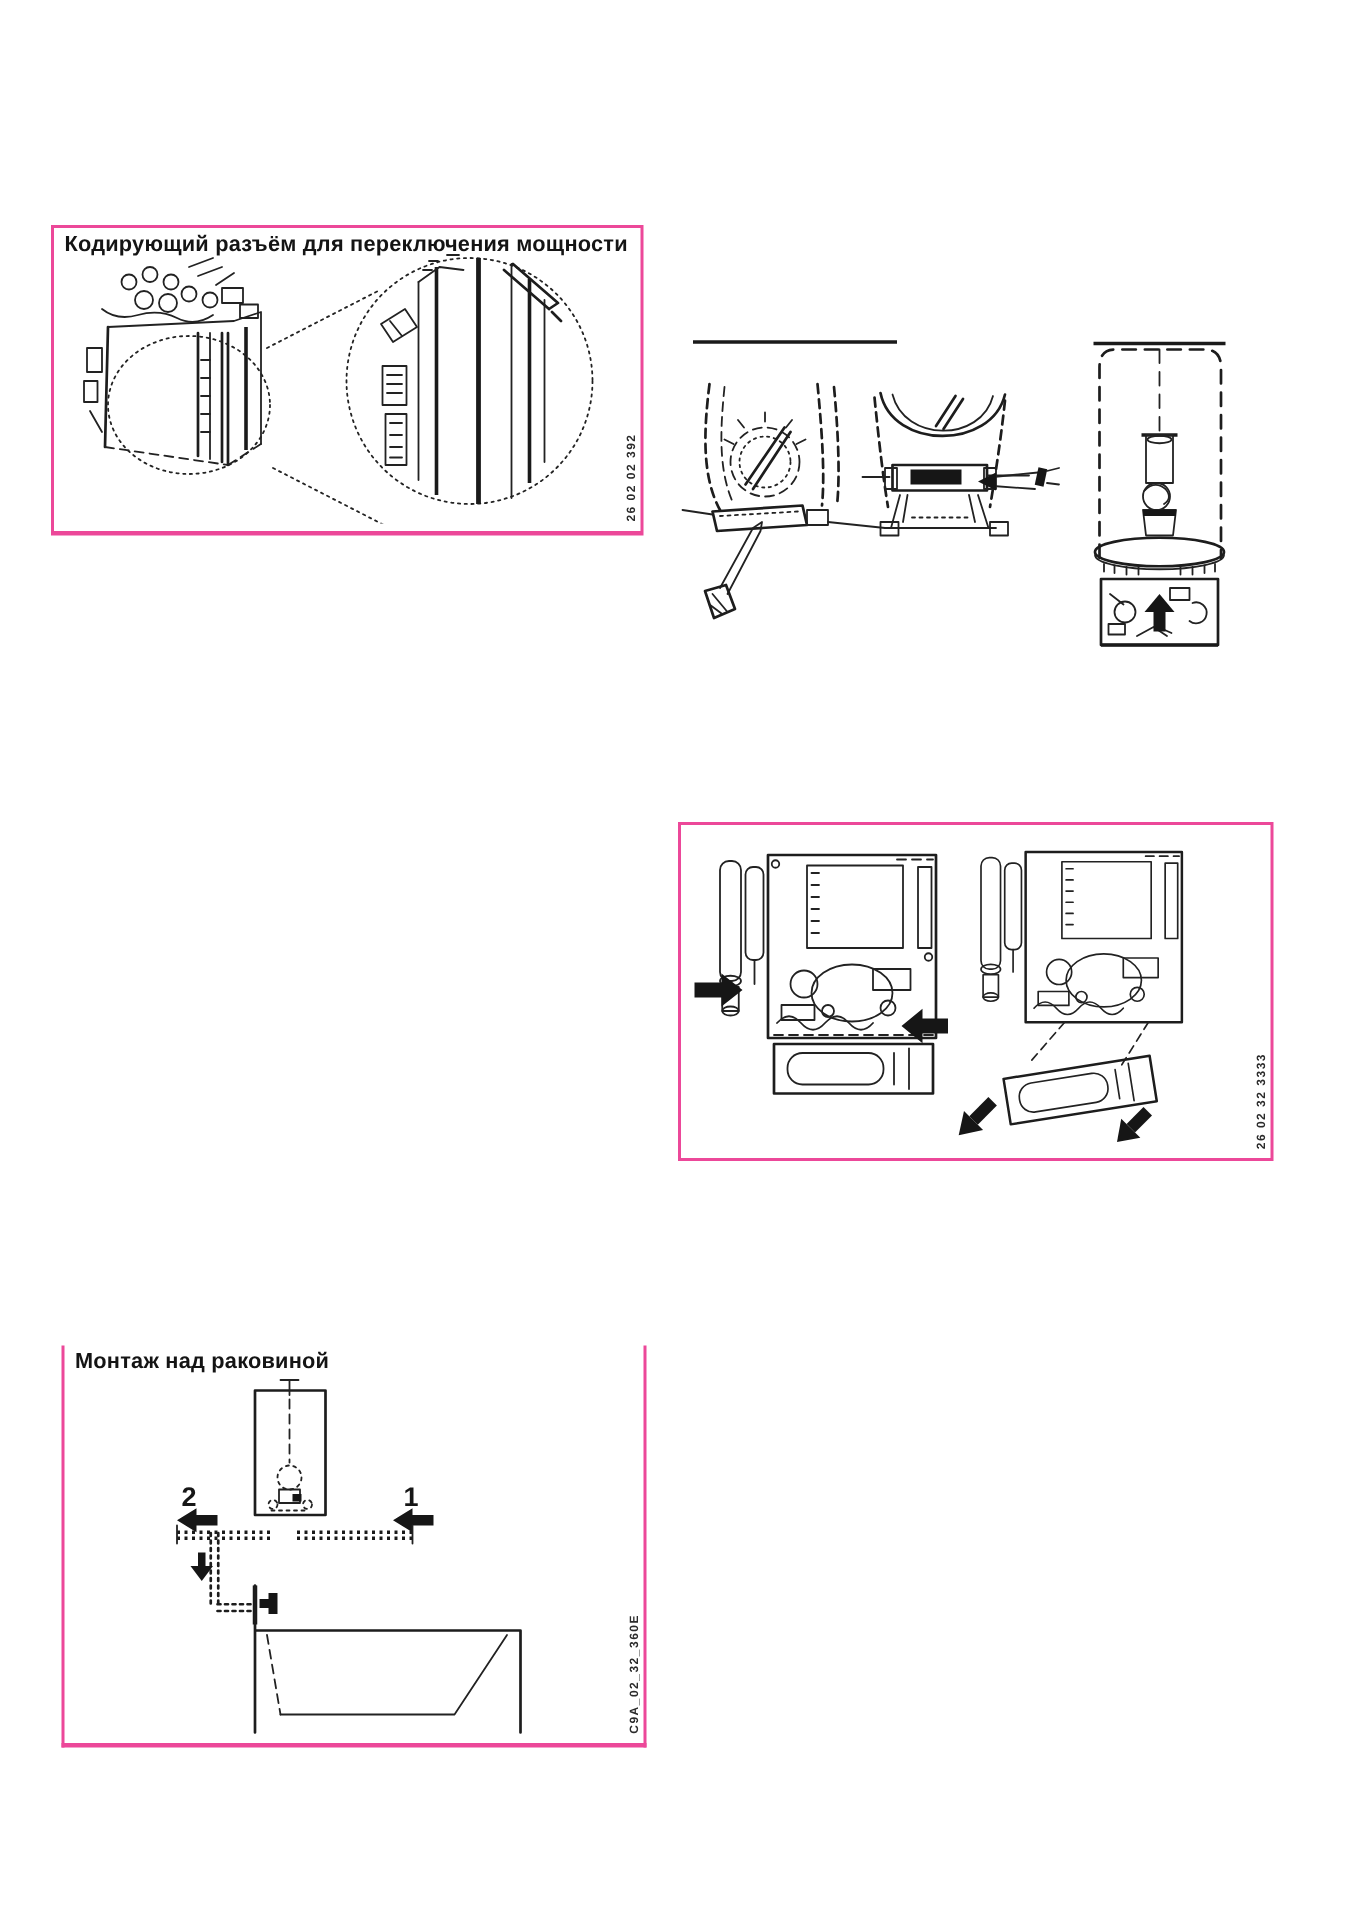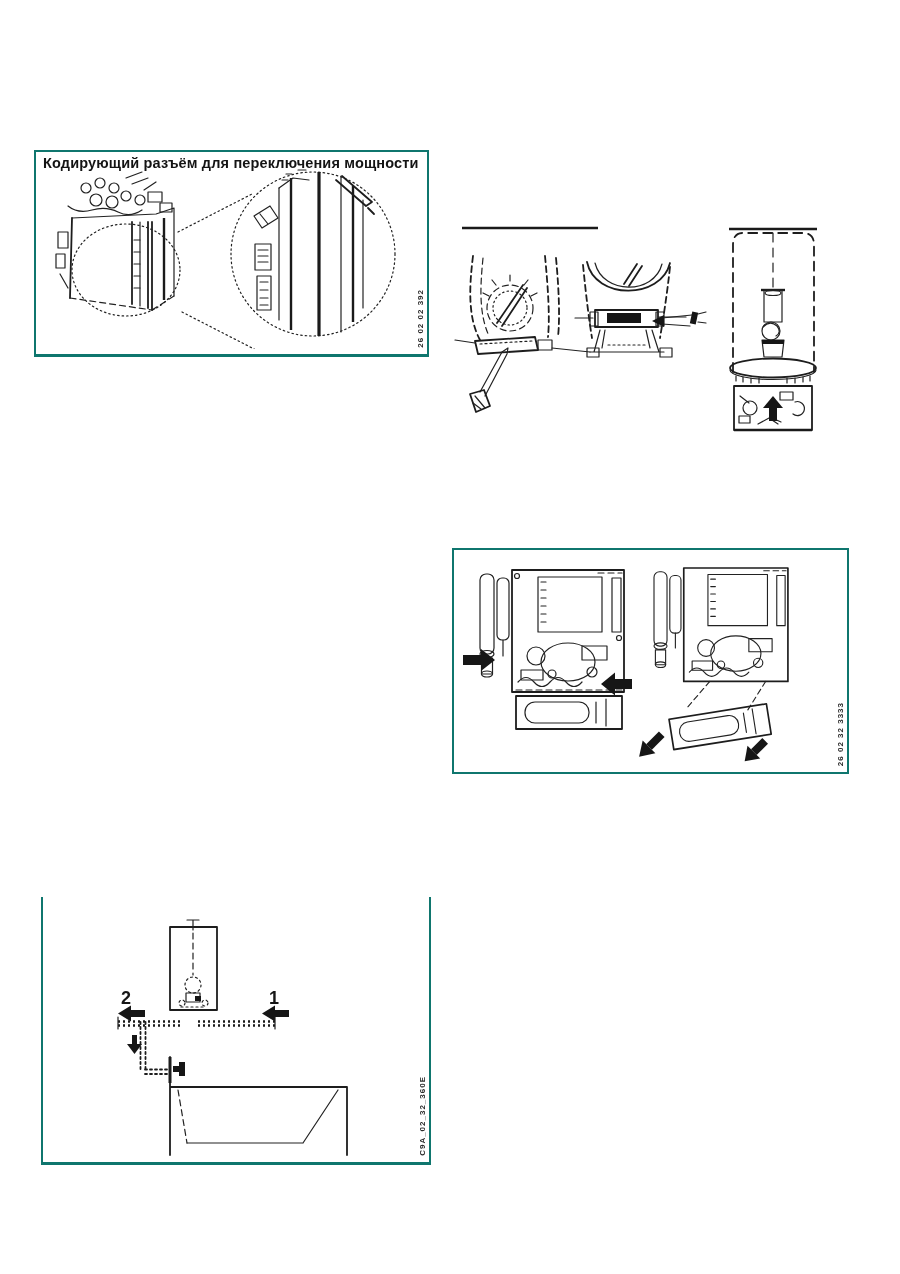--- a/index.html
+++ b/index.html
@@ -1,18 +1,18 @@
 <!DOCTYPE html>
 <html><head>
 <meta charset="utf-8">
 <style>
   html,body{margin:0;padding:0;background:#ffffff;}
   .page{position:relative;width:900px;height:1274px;background:#ffffff;
         font-family:"Liberation Sans",sans-serif;color:#1a1a1a;overflow:hidden;}
-  .fig-box{position:absolute;background:#fff;border:2px solid #0f766e;}
+  .fig-box{position:absolute;background:#fff;border:2px solid #ec4899;}
   .fig-title{position:absolute;top:3px;left:7px;right:26px;font-size:14.5px;font-weight:700;
              letter-spacing:.15px;color:#141414;white-space:nowrap;}
   .fig-code{position:absolute;right:2px;bottom:6px;font-size:8px;font-weight:600;color:#2b2b2b;
             writing-mode:vertical-rl;transform:rotate(180deg);letter-spacing:1px;}
   svg.draw{position:absolute;left:0;top:0;}
   .callout{position:absolute;font-size:18px;font-weight:700;color:#161616;line-height:1;}
   
   .s{stroke:#222;fill:none;stroke-width:1.2;stroke-linecap:round;stroke-linejoin:round;}
   .s2{stroke:#1d1d1d;fill:none;stroke-width:1.8;stroke-linecap:round;stroke-linejoin:round;}
   .s3{stroke:#1a1a1a;fill:none;stroke-width:2.4;stroke-linecap:butt;}
@@ -264,18 +264,19 @@
         <line class="s3" x1="127" y1="160" x2="127" y2="186" style="stroke-width:3"></line>
         <path class="fillk" d="M130,169 h6 v-4 h6 v14 h-6 v-4 h-6 z"></path>
       </g>
 
       <g>
         <path class="s2" d="M127,160 V258 M127,190 H304 M304,190 V258"></path>
         <path class="s dash" d="M135,193 L144,246"></path>
         <path class="s" d="M144,246 H260 M295,193 L260,246"></path>
       </g>
     </svg>
+    <div class="fig-title">Монтаж над раковиной</div>
     <div class="callout" style="left:78px;top:92px;">2</div>
     <div class="callout" style="left:226px;top:92px;">1</div>
     <div class="fig-code">C9A_02_32_360E</div>
   </div>
 
 </div>
 
 </body></html>

